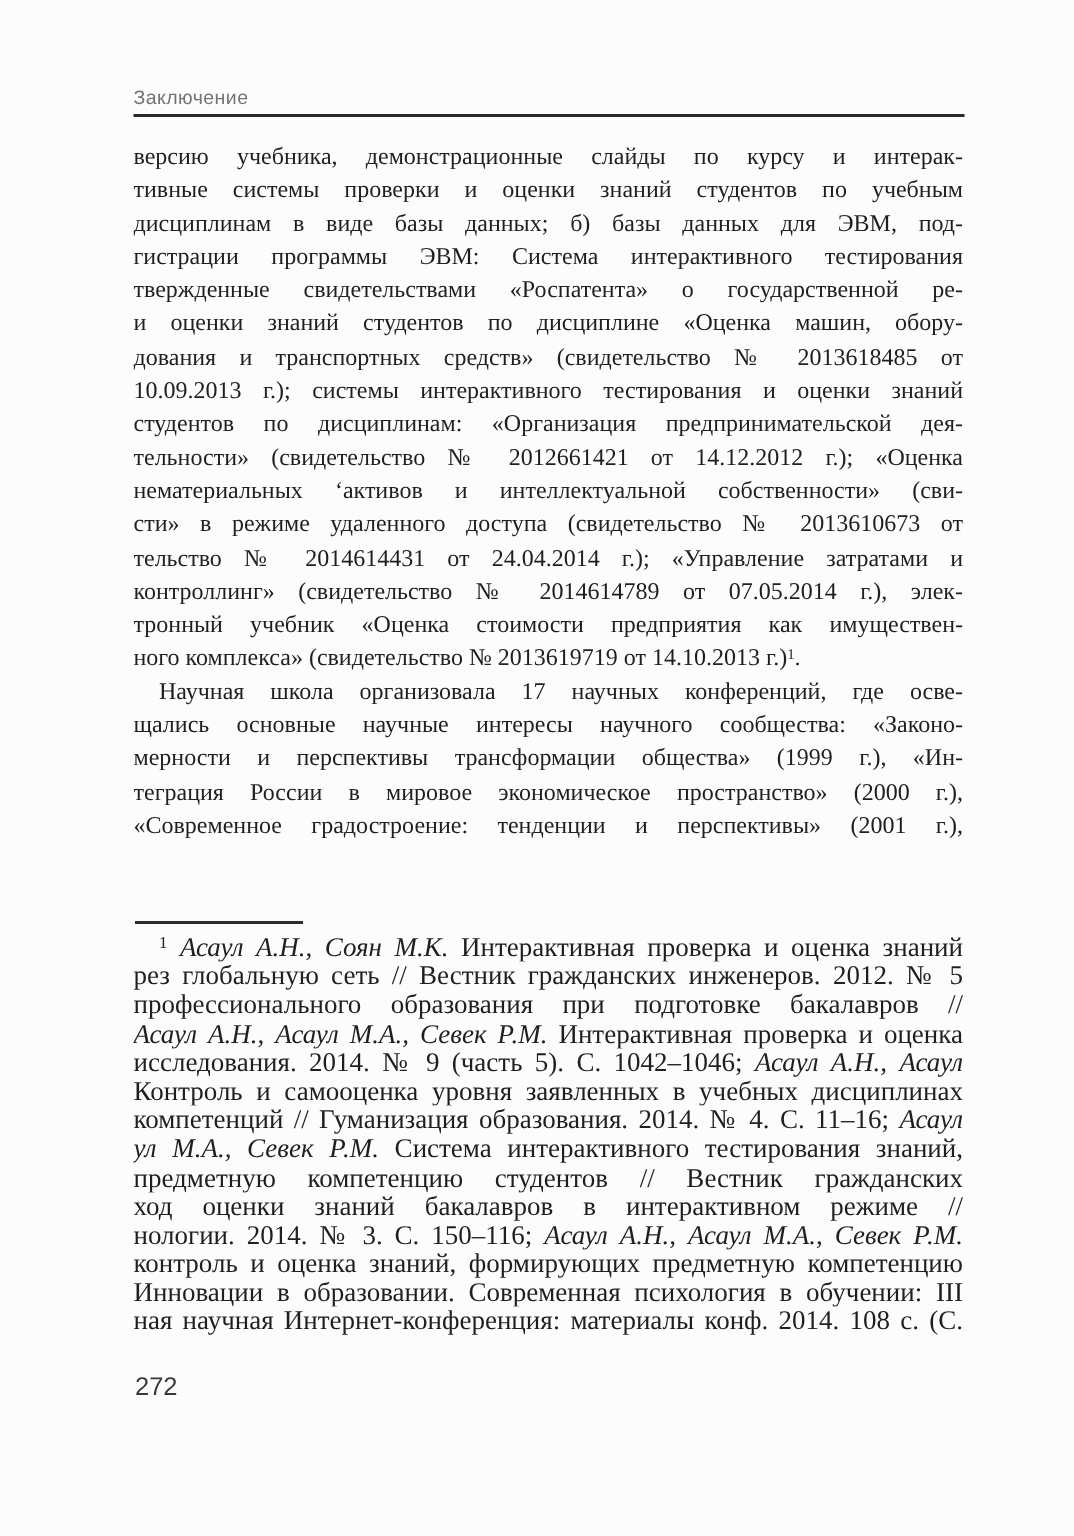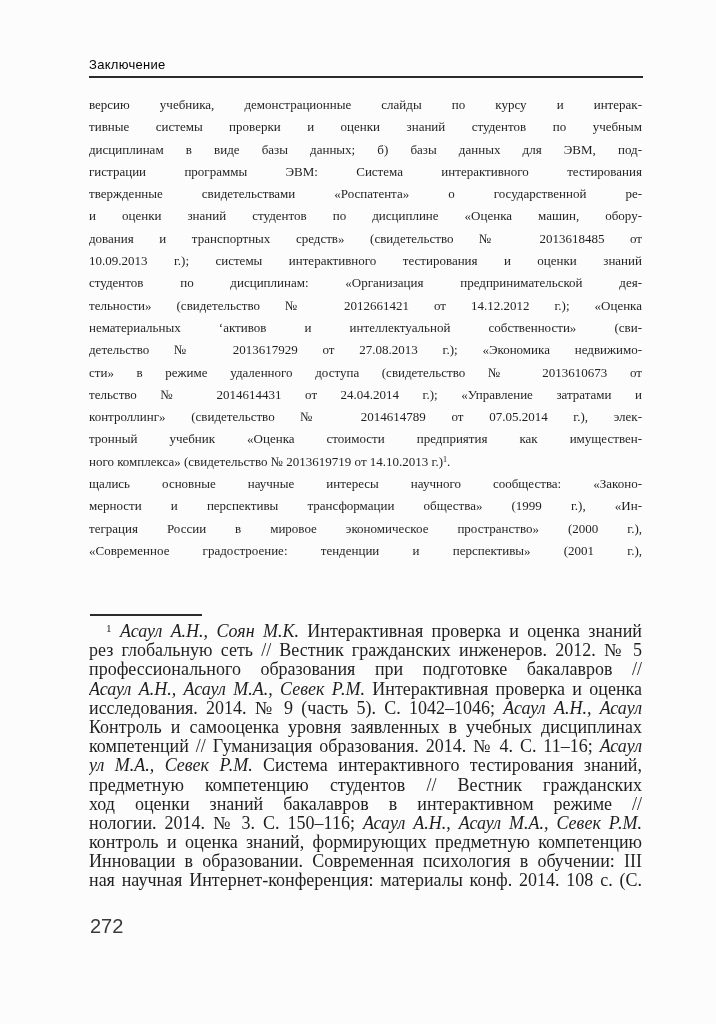--- a/index.html
+++ b/index.html
@@ -5,28 +5,28 @@
   * { margin:0; padding:0; box-sizing:border-box; }
   html,body { background:#e8e8e8; }
   .page {
     position:relative; width:716px; height:1024px;
     background:#fcfcfc; overflow:hidden;
     font-family:"Liberation Serif","DejaVu Serif",serif;
   }
   .running-header {
     position:absolute; left:89px; top:57px;
     font-family:"Liberation Sans","DejaVu Sans",sans-serif;
-    font-size:13px; letter-spacing:.3px; color:#000000;
+    font-size:13px; letter-spacing:.3px; color:#737373;
   }
   .header-rule {
     position:absolute; left:89px; top:76px; width:554px; height:2px; background:#2b2b2b;
   }
   .body-text {
     position:absolute; left:89px; top:94px; width:553px;
-    font-size:13px; color:#1f1f1f;
+    font-size:16px; color:#1f1f1f;
   }
   .body-text .line { height:22.3px; line-height:22.3px; }
   .footnote-rule {
     position:absolute; left:90px; top:614px; width:112px; height:2px; background:#2b2b2b;
   }
   .footnote {
     position:absolute; left:89px; top:622px; width:553px;
     font-size:18px; color:#1f1f1f;
   }
   .footnote .line { height:19.2px; line-height:19.2px; }
@@ -36,21 +36,21 @@
     text-align-last:justify;
     overflow:hidden;
   }
   .line.end-left { text-align-last:left; }
   .line.indent   { text-indent:17px; }
   .it  { font-style:italic; }
   .sup { font-size:62%; position:relative; top:-0.45em; }
   .page-number {
     position:absolute; left:90px; top:915px;
     font-family:"Liberation Sans","DejaVu Sans",sans-serif;
-    font-size:20px; color:#3a3a3a;
+    font-size:17px; color:#3a3a3a;
   }
 </style>
 </head>
 <body>
 
 <div class="page">
   <div class="running-header">Заключение</div>
   <div class="header-rule"></div>
 
   <main class="body-text" id="body-text">
@@ -58,26 +58,26 @@
       <div class="line"><span class="rm">тивные системы проверки и оценки знаний студентов по учебным</span></div>
       <div class="line"><span class="rm">дисциплинам в виде базы данных; б) базы данных для ЭВМ, под-</span></div>
       <div class="line"><span class="rm">гистрации программы ЭВМ: Система интерактивного тестирования</span></div>
       <div class="line"><span class="rm">твержденные свидетельствами «Роспатента» о государственной ре-</span></div>
       <div class="line"><span class="rm">и оценки знаний студентов по дисциплине «Оценка машин, обору-</span></div>
       <div class="line"><span class="rm">дования и транспортных средств» (свидетельство № 2013618485 от</span></div>
       <div class="line"><span class="rm">10.09.2013 г.); системы интерактивного тестирования и оценки знаний</span></div>
       <div class="line"><span class="rm">студентов по дисциплинам: «Организация предпринимательской дея-</span></div>
       <div class="line"><span class="rm">тельности» (свидетельство № 2012661421 от 14.12.2012 г.); «Оценка</span></div>
       <div class="line"><span class="rm">нематериальных ‘активов и интеллектуальной собственности» (сви-</span></div>
-      <div class="line"><span class="rm">детельство № 2013617929 от 27.08.2013 г.); «Экономика недвижимо-</span></div>
       <div class="line"><span class="rm">сти» в режиме удаленного доступа (свидетельство № 2013610673 от</span></div>
       <div class="line"><span class="rm">тельство № 2014614431 от 24.04.2014 г.); «Управление затратами и</span></div>
       <div class="line"><span class="rm">контроллинг» (свидетельство № 2014614789 от 07.05.2014 г.), элек-</span></div>
       <div class="line"><span class="rm">тронный учебник «Оценка стоимости предприятия как имуществен-</span></div>
       <div class="line end-left"><span class="rm">ного комплекса» (свидетельство № 2013619719 от 14.10.2013 г.)</span><span class="sup">1</span><span class="rm">.</span></div>
+      <div class="line indent"><span class="rm">Научная школа организовала 17 научных конференций, где осве-</span></div>
       <div class="line"><span class="rm">щались основные научные интересы научного сообщества: «Законо-</span></div>
       <div class="line"><span class="rm">мерности и перспективы трансформации общества» (1999 г.), «Ин-</span></div>
       <div class="line"><span class="rm">теграция России в мировое экономическое пространство» (2000 г.),</span></div>
       <div class="line"><span class="rm">«Современное градостроение: тенденции и перспективы» (2001 г.),</span></div>
     </main>
 
   <div class="footnote-rule"></div>
   <section class="footnote" id="footnote-text">
       <div class="line indent"><span class="sup">1</span><span class="rm"> </span><span class="it">Асаул А.Н., Соян М.К.</span><span class="rm"> Интерактивная проверка и оценка знаний студентов че-</span></div>
       <div class="line"><span class="rm">рез глобальную сеть // Вестник гражданских инженеров. 2012. № 5 (32). С. 253–256;</span></div>

